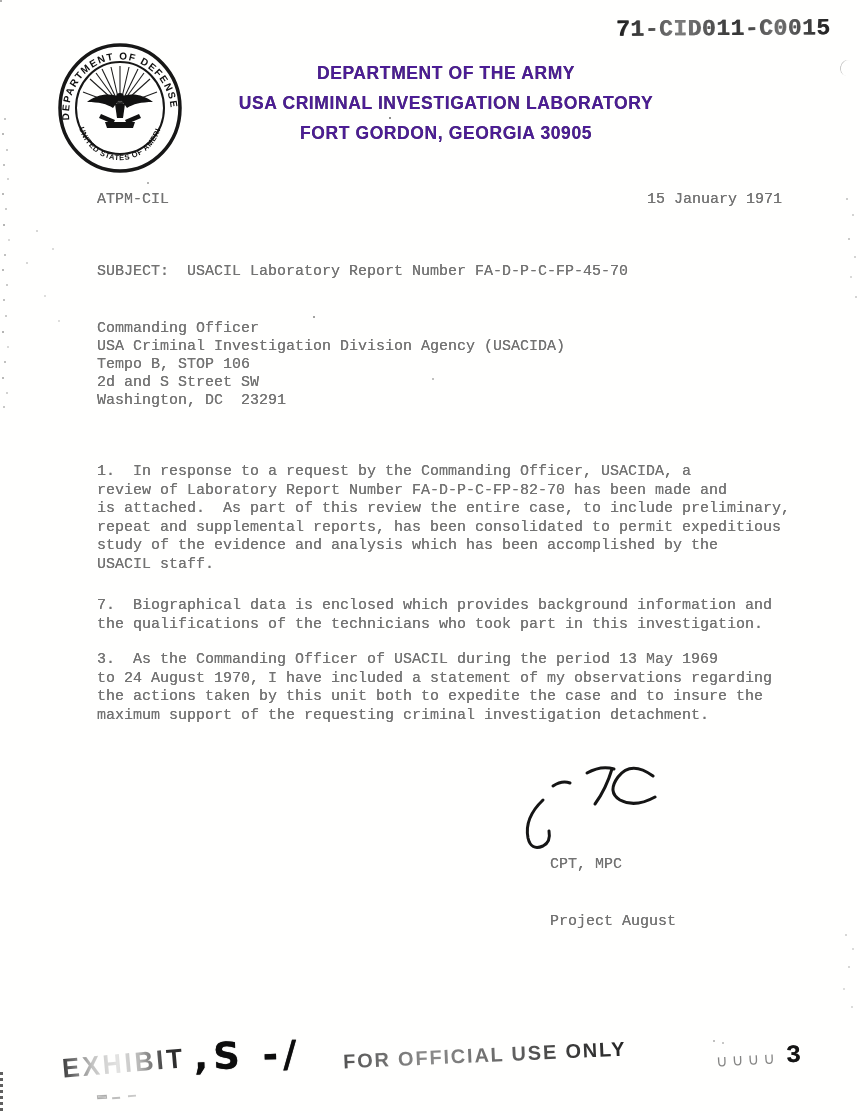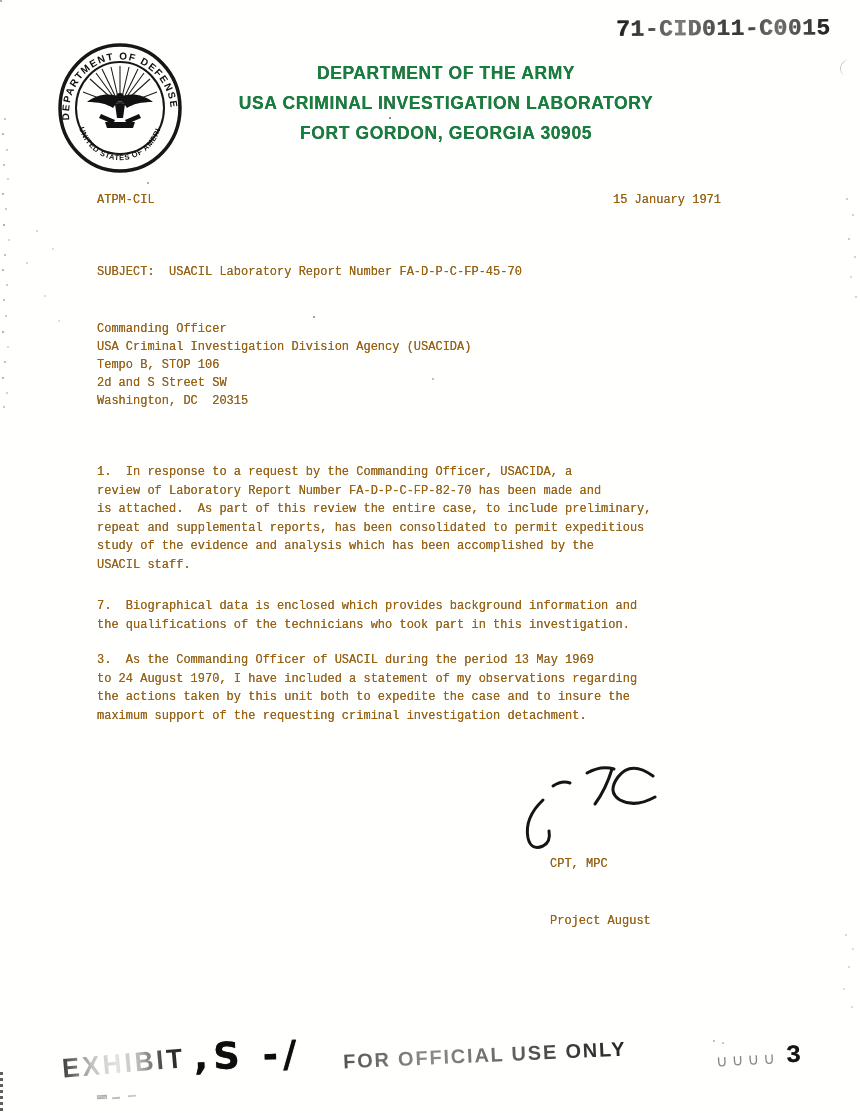--- a/index.html
+++ b/index.html
@@ -1,23 +1,23 @@
 <!DOCTYPE html>
 <html><head>
 <meta charset="utf-8">
 <style>
   html,body{margin:0;padding:0;}
   body{width:860px;height:1113px;overflow:hidden;background:#ffffff;}
   .page{position:absolute;left:0;top:0;width:860px;height:1113px;background:#fffffe;font-family:"Liberation Mono",monospace;color:#1e1e1e;}
 
   
-  .tw{position:absolute;font-family:"Liberation Mono",monospace;font-size:12px;line-height:18.6px;color:#a16207;white-space:pre-wrap;text-shadow:0 0 .5px rgba(0,0,0,.55);}
+  .tw{position:absolute;font-family:"Liberation Mono",monospace;font-size:15px;line-height:18.6px;color:#737373;white-space:pre-wrap;text-shadow:0 0 .5px rgba(0,0,0,.55);}
 
   
-  .letterhead{position:absolute;left:32px;right:0;top:58px;text-align:center;font-family:"Liberation Sans",sans-serif;font-weight:700;font-size:17.5px;letter-spacing:.6px;line-height:30px;color:#15803d;text-shadow:0 0 .6px rgba(0,0,0,.7);}
+  .letterhead{position:absolute;left:32px;right:0;top:58px;text-align:center;font-family:"Liberation Sans",sans-serif;font-weight:700;font-size:17.5px;letter-spacing:.6px;line-height:30px;color:#4c1d95;text-shadow:0 0 .6px rgba(0,0,0,.7);}
 
   
   .case-stamp{position:absolute;left:616px;top:16px;font-family:"Liberation Mono",monospace;font-weight:700;font-size:23px;letter-spacing:.5px;color:#101010;transform:rotate(-.4deg);text-shadow:.6px 0 0 rgba(0,0,0,.8);
     -webkit-mask-image:linear-gradient(94deg,rgba(0,0,0,.96),rgba(0,0,0,.55) 30%,rgba(0,0,0,.85) 55%,rgba(0,0,0,.6) 75%,rgba(0,0,0,.95));
     mask-image:linear-gradient(94deg,rgba(0,0,0,.96),rgba(0,0,0,.55) 30%,rgba(0,0,0,.85) 55%,rgba(0,0,0,.6) 75%,rgba(0,0,0,.95));}
 
   
   .seal{position:absolute;left:57px;top:42px;width:126px;height:132px;filter:blur(.2px) contrast(1.05);}
 
   
@@ -107,29 +107,29 @@
     </text>
   </svg>
 
   <div class="letterhead">
     <div>DEPARTMENT OF THE ARMY</div>
     <div>USA CRIMINAL INVESTIGATION LABORATORY</div>
     <div>FORT GORDON, GEORGIA 30905</div>
   </div>
 
   <div class="tw" style="left:97px;top:191px;">ATPM-CIL</div>
-  <div class="tw" style="left:613px;top:191px;">15 January 1971</div>
+  <div class="tw" style="left:647px;top:191px;">15 January 1971</div>
 
   <div class="tw" style="left:97px;top:263px;">SUBJECT:  USACIL Laboratory Report Number FA-D-P-C-FP-45-70</div>
 
   <div class="tw" style="left:97px;top:320px;line-height:18px;">Commanding Officer
 USA Criminal Investigation Division Agency (USACIDA)
 Tempo B, STOP 106
 2d and S Street SW
-Washington, DC  20315</div>
+Washington, DC  23291</div>
 
   <div class="tw" style="left:97px;top:463px;width:725px;">1.  In response to a request by the Commanding Officer, USACIDA, a
 review of Laboratory Report Number FA-D-P-C-FP-82-70 has been made and
 is attached.  As part of this review the entire case, to include preliminary,
 repeat and supplemental reports, has been consolidated to permit expeditious
 study of the evidence and analysis which has been accomplished by the
 USACIL staff.</div>
   <div class="tw" style="left:97px;top:597px;width:725px;">7.  Biographical data is enclosed which provides background information and
 the qualifications of the technicians who took part in this investigation.</div>
   <div class="tw" style="left:97px;top:651px;width:725px;">3.  As the Commanding Officer of USACIL during the period 13 May 1969

